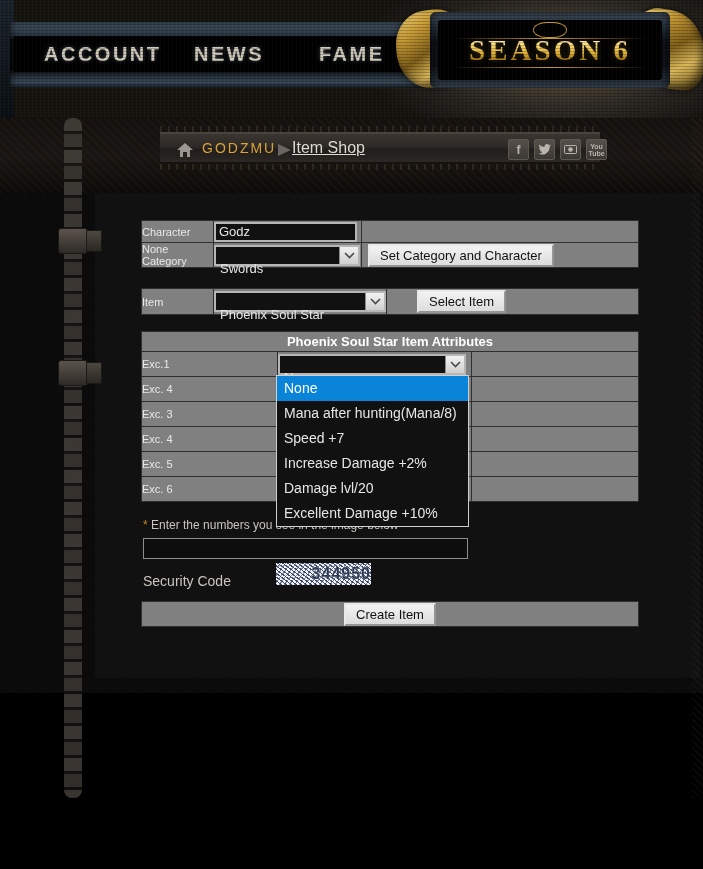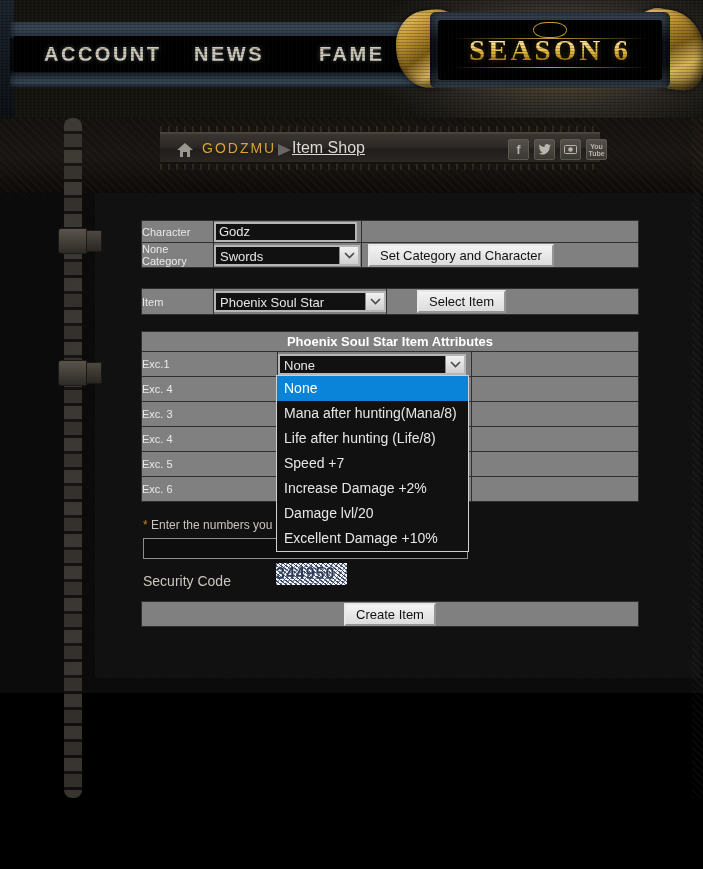--- a/index.html
+++ b/index.html
@@ -208,21 +208,21 @@
     background:#111; color:#e6e6e6; border:2px solid #b6b6b6;
     font-size:13px; font-family:"Liberation Sans",sans-serif;
     height:20px; padding:0 3px; outline:none;
   }
   .sel {
     position:relative; display:inline-block;
     background:#111; border:2px solid #b6b6b6;
     height:21px; vertical-align:middle;
   }
   .sel-text {
-    position:absolute; left:4px; top:2px; color:#e6e6e6; font-size:13px;
+    position:absolute; left:4px; top:14px; color:#e6e6e6; font-size:13px;
     white-space:nowrap; font-family:"Liberation Sans",sans-serif;
   }
   .sel-arrow {
     position:absolute; right:0; top:0; width:19px; height:17px;
     background:linear-gradient(180deg,#f2f2f2,#cfcfcf);
     border-left:1px solid #8a8a8a;
     display:flex; align-items:center; justify-content:center;
     cursor:pointer;
   }
   .sel-arrow svg { display:block; }
@@ -262,26 +262,26 @@
     position:absolute; left:143px; top:538px; width:325px; height:21px;
     background:#0d0d0d; border:1px solid #8d8d8d; color:#e6e6e6;
     font-size:13px; padding:0 4px; outline:none;
     font-family:"Liberation Sans",sans-serif;
   }
   .sec-label {
     position:absolute; left:143px; top:573px;
     color:#cbc6bf; font-size:14px; font-family:"Liberation Sans",sans-serif;
   }
   .captcha {
-    position:absolute; left:276px; top:563px; width:71px; height:22px;
+    position:absolute; left:276px; top:563px; width:95px; height:22px;
     background:#f2f2f4;
     background-image:
       repeating-linear-gradient(37deg, rgba(40,55,90,.9) 0 1px, transparent 1px 3px),
       repeating-linear-gradient(-52deg, rgba(40,55,90,.55) 0 1px, transparent 1px 4px);
-    display:flex; align-items:center; justify-content:flex-start;
+    display:flex; align-items:center; justify-content:flex-end;
     overflow:hidden;
   }
   .captcha-text {
     font-family:"Liberation Sans",sans-serif;
     font-size:16px; font-weight:bold; letter-spacing:1px;
     color:#2c3a55; text-shadow:0 0 1px #fff;
     position:relative; z-index:2;
   }
   .create-bar {
     position:absolute; left:141px; top:601px; width:498px; height:26px;
@@ -465,20 +465,19 @@
     <span class="captcha-text">344950</span>
   </div>
 
   <div class="create-bar">
     <button class="btn">Create Item</button>
   </div>
 
   <div class="dropdown-list">
     <div class="dd-opt selected">None</div>
     <div class="dd-opt">Mana after hunting(Mana/8)</div>
-    <div class="dd-opt">Life after hunting (Life/8)</div>
     <div class="dd-opt">Speed +7</div>
     <div class="dd-opt">Increase Damage +2%</div>
     <div class="dd-opt">Damage lvl/20</div>
     <div class="dd-opt">Excellent Damage +10%</div>
   </div>
 
 </div>
 
 </body></html>

